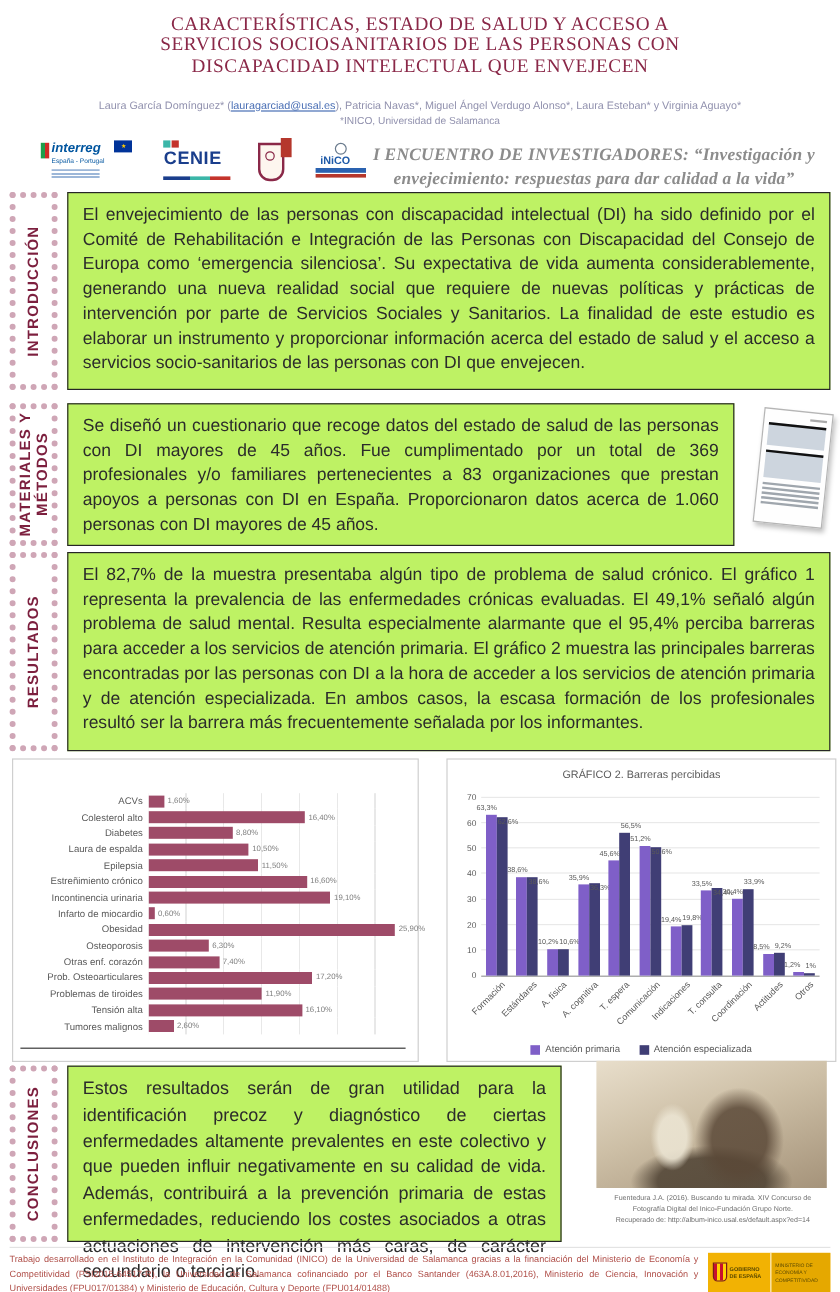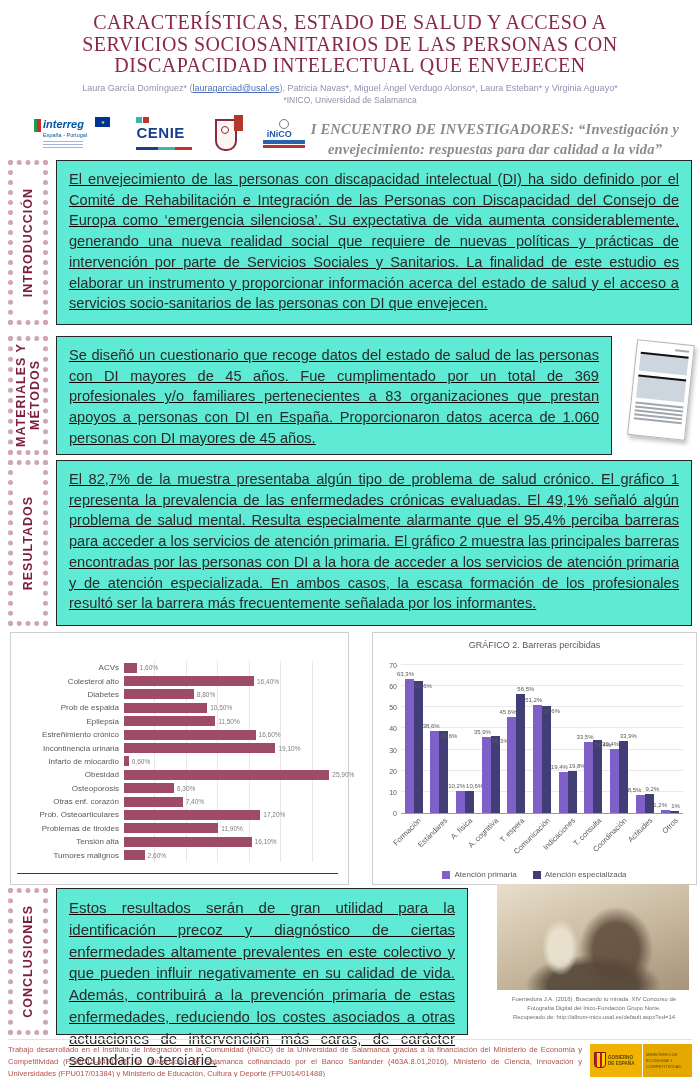--- a/index.html
+++ b/index.html
@@ -1,20 +1,20 @@
 <!DOCTYPE html>
 <html><head>
 <meta charset="utf-8">
 <style>
   html,body{margin:0;padding:0;background:#fff;}
   .poster{position:relative;width:700px;height:1077px;background:#fff;overflow:hidden;
           font-family:"Liberation Sans",sans-serif;}
   
   .title{position:absolute;top:12px;left:0;right:0;text-align:center;
-         font-family:"Liberation Serif",serif;color:#8a2848;font-size:20px;
+         font-family:"Liberation Serif",serif;color:#8a2848;font-size:16px;
          line-height:1.08;letter-spacing:.5px;font-weight:500;}
   .title div{white-space:nowrap;}
   .authors{position:absolute;top:83px;left:0;right:0;text-align:center;
            font-size:9px;color:#9191ae;}
   .authors a{color:#4a6fb5;text-decoration:underline;text-align:center;}
   .affiliation{position:absolute;top:95px;left:0;right:0;text-align:center;
                font-size:8.5px;color:#9191ae;}
   
   .logos{position:absolute;top:113px;left:34px;width:272px;height:44px;
          display:flex;align-items:center;gap:18px;}
@@ -50,21 +50,21 @@
   .event-title{position:absolute;top:119px;left:302px;right:12px;text-align:center;
       font-family:"Liberation Serif",serif;font-style:italic;font-weight:bold;
       font-size:14.5px;color:#8c8c8c;line-height:1.4;letter-spacing:.2px;}
   
   .section{position:absolute;left:8px;right:8px;}
   .side-label{position:absolute;left:0;top:0;bottom:0;width:40px;box-sizing:border-box;
       border:5px dotted #cfa6b6;background:#fff;display:flex;align-items:center;justify-content:center;}
   .side-label span{writing-mode:vertical-rl;transform:rotate(180deg);color:#7c1f3e;
       font-weight:bold;font-size:12.5px;letter-spacing:1px;text-align:center;line-height:1.15;}
   .text-box{position:absolute;left:48px;top:0;bottom:0;right:0;box-sizing:border-box;
-      border:1.5px solid #262626;padding:8px 12px;background:#5eead4;text-decoration:underline;}
+      border:1.5px solid #262626;padding:8px 12px;background:#bef264;}
   .text-box p{margin:0;font-size:14.6px;line-height:1.42;color:#2b2b2b;text-align:justify;}
   #sec-intro{top:160px;height:165px;}
   #sec-mat{top:336px;height:119px;}
   #sec-mat .text-box{right:80px;}
   #sec-res{top:460px;height:166px;}
   #sec-conc{top:888px;height:147px;}
   #sec-conc .text-box{right:224px;}
   #sec-conc .text-box p{font-size:15px;line-height:1.45;}
   
   .quest{position:absolute;right:2px;top:6px;width:58px;height:96px;background:#fefefe;
@@ -221,21 +221,21 @@
           </div>
         </div>
         <div class="c1row">
           <div class="c1lab">Diabetes</div>
           <div class="c1track">
             <div class="c1bar" style="width: 32.5926%; background: rgb(158, 75, 104);"></div>
             <span class="c1val" style="left: calc(32.5926% + 3px);">8,80%</span>
           </div>
         </div>
         <div class="c1row">
-          <div class="c1lab">Prob de espalda</div>
+          <div class="c1lab">Laura de espalda</div>
           <div class="c1track">
             <div class="c1bar" style="width: 38.8889%; background: rgb(158, 75, 104);"></div>
             <span class="c1val" style="left: calc(38.8889% + 3px);">10,50%</span>
           </div>
         </div>
         <div class="c1row">
           <div class="c1lab">Epilepsia</div>
           <div class="c1track">
             <div class="c1bar" style="width: 42.5926%; background: rgb(158, 75, 104);"></div>
             <span class="c1val" style="left: calc(42.5926% + 3px);">11,50%</span>

